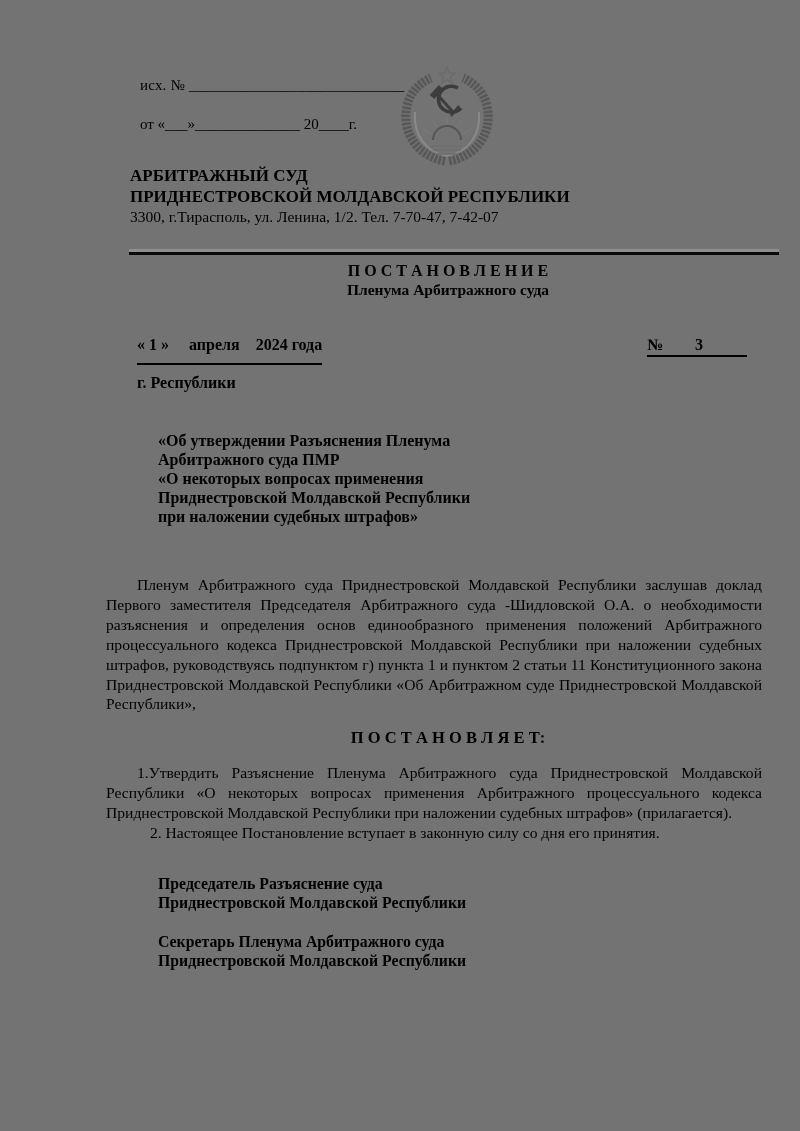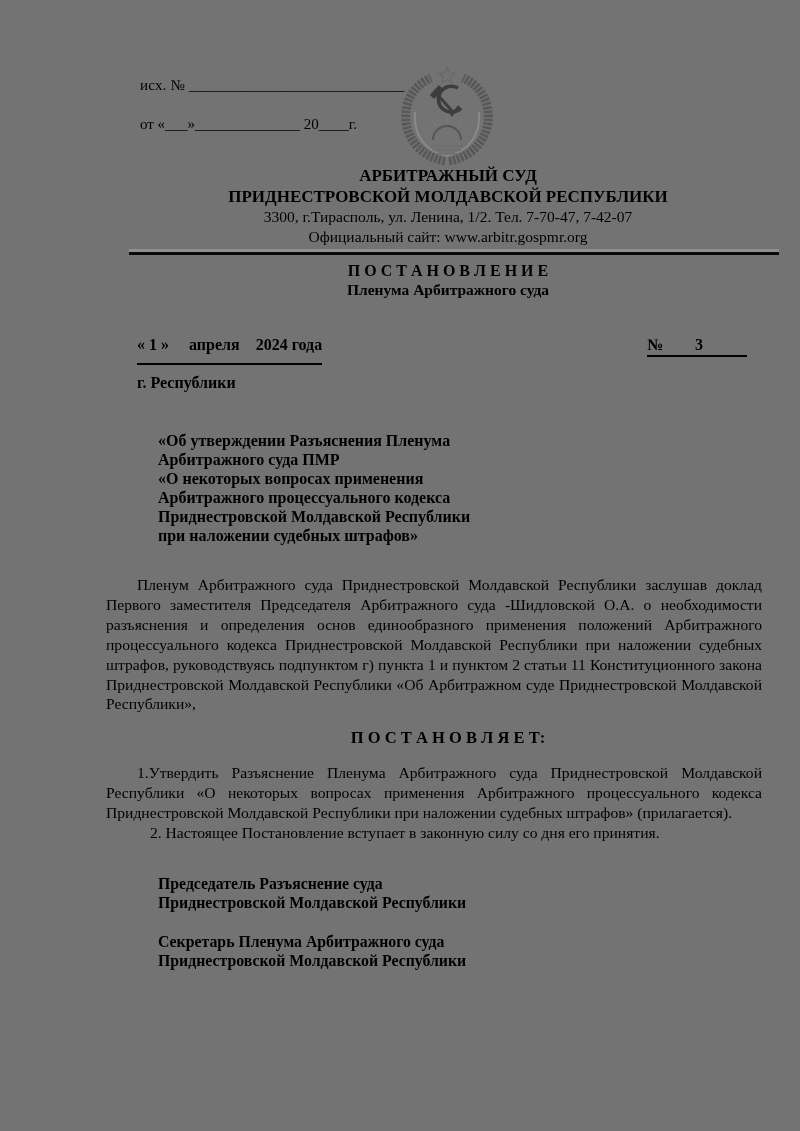--- a/index.html
+++ b/index.html
@@ -6,21 +6,21 @@
   .page {
     position:relative; width:800px; height:1131px; background:#737373;
     font-family:"Liberation Serif", serif; color:#000; overflow:hidden;
   }
   
   .ref { position:absolute; left:140px; top:76px; font-size:15px; line-height:18px; }
   .ref-l1 { margin-bottom:21px; letter-spacing:0.2px; }
   
   .emblem { position:absolute; left:395px; top:66px; width:104px; height:100px; }
   
-  .letterhead { position:absolute; left:130px; top:166px; width:636px; text-align:center; }
+  .letterhead { position:absolute; left:130px; top:166px; width:636px; }
   .court { font-weight:bold; font-size:17px; line-height:20.5px; }
   .addr { font-size:15.5px; line-height:19.5px; }
   
   .rule { position:absolute; left:129px; top:249px; width:650px; }
   .rule-thin  { height:2.5px; background:#8f8f8f; }
   .rule-thick { height:3px; background:#0a0a0a; }
   
   .kind    { position:absolute; left:130px; top:262px; width:636px; text-align:center; font-weight:bold; font-size:16px; white-space:pre; }
   .kindsub { position:absolute; left:130px; top:281px; width:636px; text-align:center; font-weight:bold; font-size:15.5px; }
   
@@ -87,41 +87,39 @@
             <path d="M40 88 H 64"></path>
         </g>
       </g>
     </svg>
   </div>
 
   <div class="letterhead">
     <div class="court">АРБИТРАЖНЫЙ СУД</div>
     <div class="court">ПРИДНЕСТРОВСКОЙ МОЛДАВСКОЙ РЕСПУБЛИКИ</div>
     <div class="addr">3300, г.Тирасполь, ул. Ленина, 1/2. Тел. 7-70-47, 7-42-07</div>
-    <div class="addr">Официальный сайт: www.arbitr.gospmr.org</div>
   </div>
 
   <div class="rule">
     <div class="rule-thin"></div>
     <div class="rule-thick"></div>
   </div>
 
   <div class="kind">П О С Т А Н О В Л Е Н И Е</div>
   <div class="kindsub">Пленума Арбитражного суда</div>
 
   <span class="date">« 1 »     апреля    2024 года</span>
   <span class="docnum">№        3</span>
 
   <div class="city">г. Республики</div>
 
   <div class="subject">
     <div>«Об утверждении Разъяснения Пленума</div>
     <div>Арбитражного суда ПМР</div>
     <div>«О некоторых вопросах применения</div>
-    <div>Арбитражного процессуального кодекса</div>
     <div>Приднестровской Молдавской Республики</div>
     <div>при наложении судебных штрафов»</div>
   </div>
 
   <div class="preamble">Пленум Арбитражного суда Приднестровской Молдавской Республики заслушав доклад Первого заместителя Председателя Арбитражного суда -Шидловской О.А. о необходимости разъяснения и определения основ единообразного применения положений Арбитражного процессуального кодекса Приднестровской Молдавской Республики при наложении судебных штрафов, руководствуясь подпунктом г) пункта 1 и пунктом 2 статьи 11 Конституционного закона Приднестровской Молдавской Республики «Об Арбитражном суде Приднестровской Молдавской Республики»,</div>
 
   <div class="resolves">П О С Т А Н О В Л Я Е Т:</div>
 
   <div class="items">
     <p class="item1">1.Утвердить Разъяснение Пленума Арбитражного суда Приднестровской Молдавской Республики «О некоторых вопросах применения Арбитражного процессуального кодекса Приднестровской Молдавской Республики при наложении судебных штрафов» (прилагается).</p>

